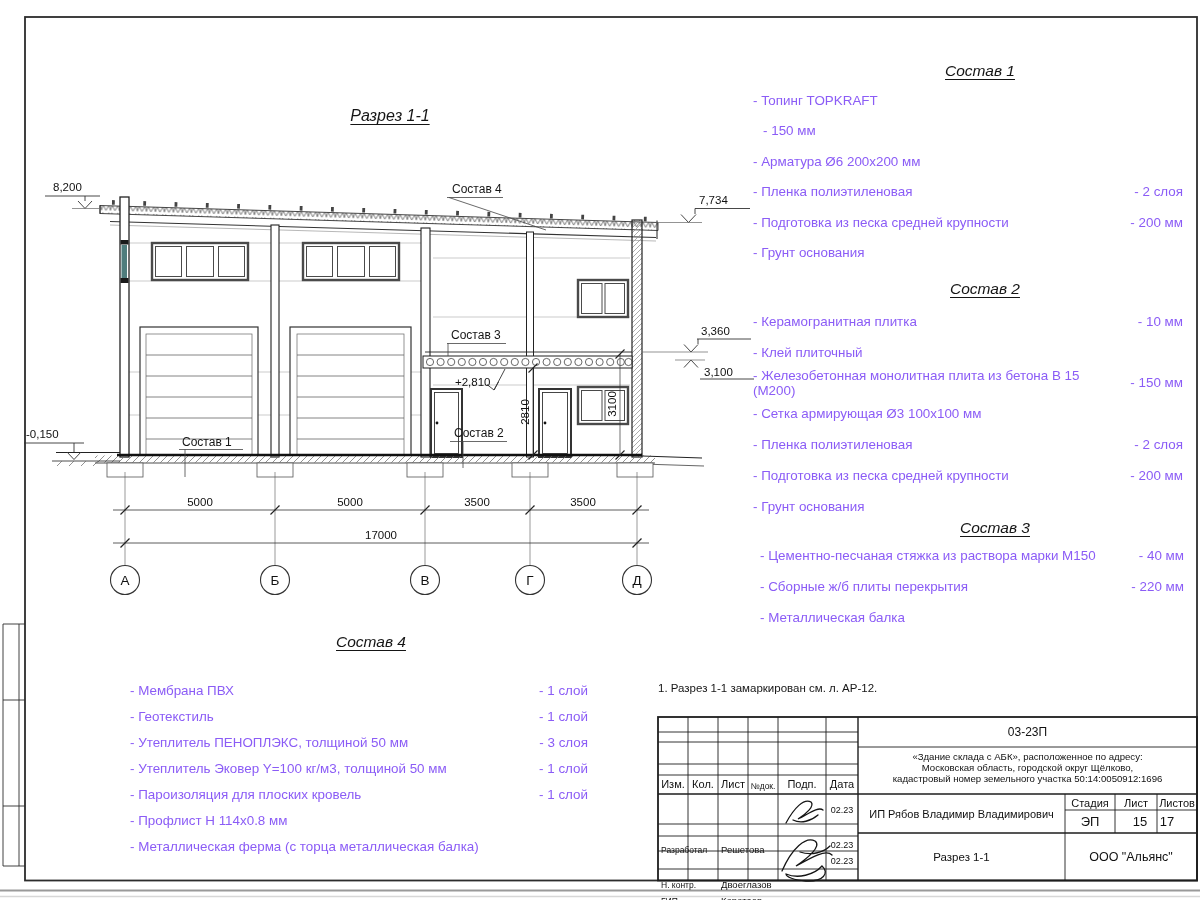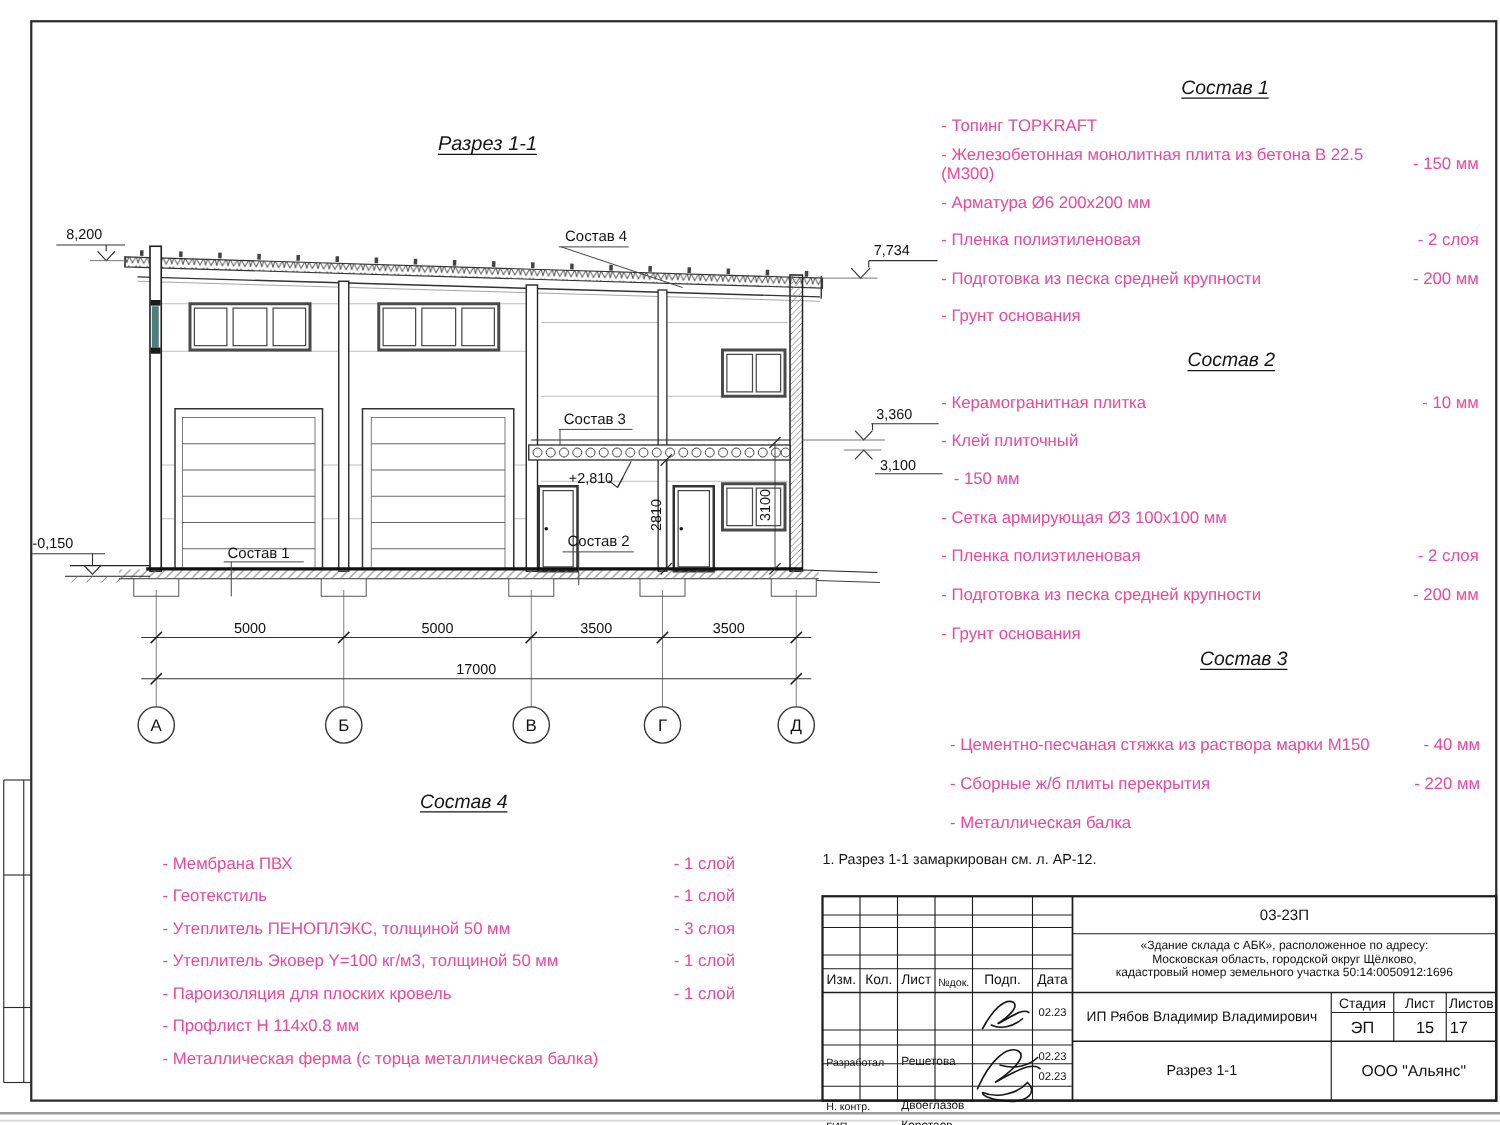--- a/index.html
+++ b/index.html
@@ -4,21 +4,21 @@
 <style>
   html,body{margin:0;padding:0;background:#e8e8e8;}
   #page{position:relative;width:1200px;height:900px;background:#ffffff;overflow:hidden;
         font-family:"Liberation Sans", sans-serif;color:#111;}
   #blueprint{position:absolute;left:0;top:0;width:1200px;height:900px;}
   .abs{position:absolute;}
   .heading{font-style:italic;font-size:15.5px;text-align:center;text-decoration:underline;
            text-underline-offset:3px;color:#151515;}
   .drawtitle{font-style:italic;font-size:16px;text-align:center;text-decoration:underline;
              text-underline-offset:3px;color:#151515;}
-  .slist{font-size:13.4px;color:#ec4899;}
+  .slist{font-size:13.4px;color:#8b5cf6;}
   .srow{display:flex;justify-content:space-between;align-items:center;}
   .srow .val{white-space:nowrap;padding-left:10px;}
   .note{font-size:11.5px;color:#161616;}
   .tb{font-size:11px;text-align:center;color:#111;white-space:nowrap;}
   .tb-small{font-size:8.5px;text-align:center;color:#111;white-space:nowrap;}
   .tb-left{text-align:left;margin-top:40px;}
   .proj{font-size:9.6px;line-height:10.8px;text-align:center;white-space:nowrap;}
 </style>
 </head>
 <body>
@@ -349,21 +349,20 @@
 
   <div class="abs heading" style="left:900px;top:62px;width:160px;">Состав 1</div>
   <div class="abs slist" style="left:753px;top:85px;width:430px;">
 
       <div class="srow" style="height:30.5px;">
         <span class="txt">- Топинг TOPKRAFT</span>
         <span class="val"></span>
       </div>
 
       <div class="srow" style="height:30.5px;">
-        <span class="txt">- Железобетонная  монолитная плита из бетона  В 22.5 (М300)</span>
         <span class="val">- 150 мм</span>
       </div>
 
       <div class="srow" style="height:30.5px;">
         <span class="txt">- Арматура Ø6 200х200 мм</span>
         <span class="val"></span>
       </div>
 
       <div class="srow" style="height:30.5px;">
         <span class="txt">- Пленка полиэтиленовая</span>
@@ -388,20 +387,21 @@
         <span class="txt">- Керамогранитная плитка</span>
         <span class="val">- 10 мм</span>
       </div>
 
       <div class="srow" style="height:30.8px;">
         <span class="txt">- Клей плиточный</span>
         <span class="val"></span>
       </div>
 
       <div class="srow" style="height:30.8px;">
+        <span class="txt">- Железобетонная  монолитная плита из бетона В 15 (М200)</span>
         <span class="val">- 150 мм</span>
       </div>
 
       <div class="srow" style="height:30.8px;">
         <span class="txt">- Сетка армирующая Ø3 100х100 мм</span>
         <span class="val"></span>
       </div>
 
       <div class="srow" style="height:30.8px;">
         <span class="txt">- Пленка полиэтиленовая</span>
@@ -415,21 +415,21 @@
 
       <div class="srow" style="height:30.8px;">
         <span class="txt">- Грунт основания</span>
         <span class="val"></span>
       </div>
     </div>
 
   <div class="abs heading" style="left:915px;top:519px;width:160px;">Состав 3</div>
   <div class="abs slist" style="left:760px;top:540px;width:424px;">
 
-      <div class="srow" style="height:31px;margin-top:40px;">
+      <div class="srow" style="height:31px;">
         <span class="txt">- Цементно-песчаная стяжка  из раствора марки М150</span>
         <span class="val">- 40 мм</span>
       </div>
 
       <div class="srow" style="height:31px;">
         <span class="txt">- Сборные ж/б плиты перекрытия</span>
         <span class="val">- 220 мм</span>
       </div>
 
       <div class="srow" style="height:31px;">

